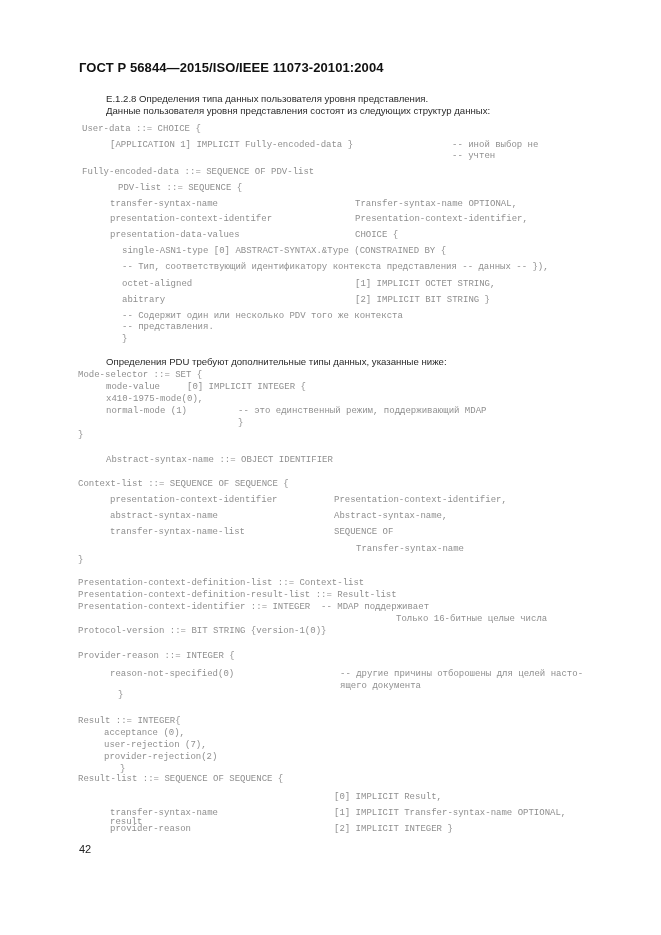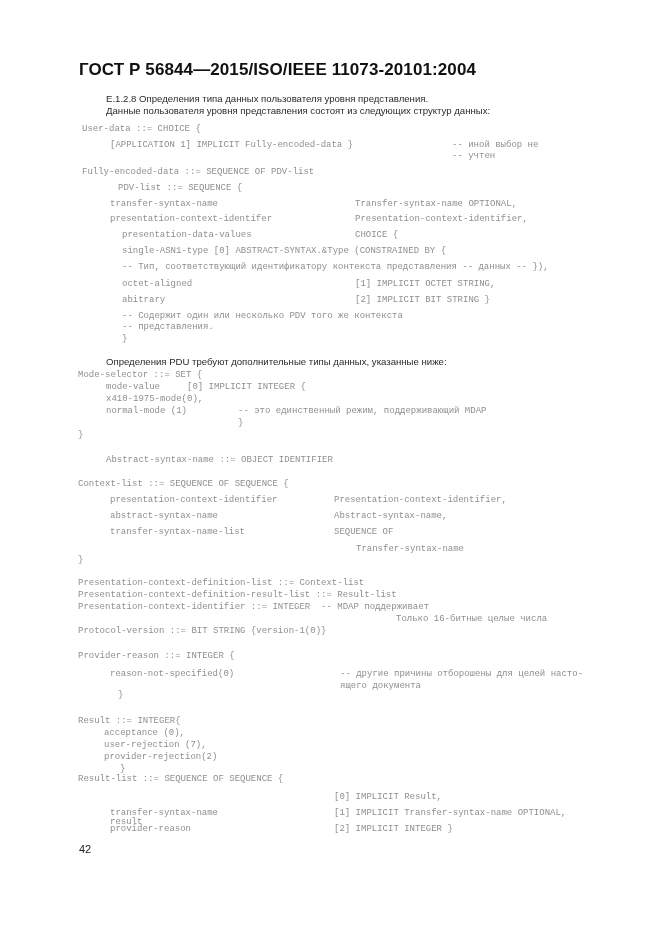--- a/index.html
+++ b/index.html
@@ -1,18 +1,18 @@
 <!DOCTYPE html>
 <html><head>
 <meta charset="utf-8">
 <style>
   html, body { margin: 0; padding: 0; background: #ffffff; }
   body { width: 661px; height: 935px; position: relative; overflow: hidden; }
   .page { position: absolute; left: 0; top: 0; width: 661px; height: 935px; background: #fff; }
-  .hdr { position: absolute; left: 79px; top: 60px; font-family: "Liberation Sans", sans-serif; font-weight: bold; font-size: 17px; color: #111; letter-spacing: 0.1px; }
+  .hdr { position: absolute; left: 79px; top: 60px; font-family: "Liberation Sans", sans-serif; font-weight: bold; font-size: 13px; color: #111; letter-spacing: 0.1px; }
   .para { position: absolute; font-family: "Liberation Sans", sans-serif; font-size: 9.6px; color: #2a2a2a; white-space: nowrap; }
   .code { position: absolute; font-family: "Liberation Mono", monospace; font-size: 9px; color: #8f8f8f; white-space: pre; line-height: 11px; }
   .pnum { position: absolute; left: 79px; top: 843px; font-family: "Liberation Sans", sans-serif; font-size: 11px; color: #222; }
 </style>
 </head>
 <body>
 
 <div class="page">
   <div class="hdr">ГОСТ Р 56844—2015/ISO/IEEE 11073-20101:2004</div>
   <div class="para" style="left:106px; top:93px;text-align:right;">Е.1.2.8 Определения типа данных пользователя уровня представления.</div>
@@ -22,21 +22,21 @@
       <div class="code" style="left: 82px; top: 124px;">User-data ::= CHOICE {</div>
       <div class="code" style="left: 110px; top: 140px;">[APPLICATION 1] IMPLICIT Fully-encoded-data }</div>
       <div class="code" style="left: 452px; top: 140px;">-- иной выбор не</div>
       <div class="code" style="left: 452px; top: 151px;">-- учтен</div>
       <div class="code" style="left: 82px; top: 167px;">Fully-encoded-data ::= SEQUENCE OF PDV-list</div>
       <div class="code" style="left: 82px; top: 183px; margin-left: 36px;">PDV-list ::= SEQUENCE {</div>
       <div class="code" style="left: 110px; top: 199px;">transfer-syntax-name</div>
       <div class="code" style="left: 355px; top: 199px;">Transfer-syntax-name OPTIONAL,</div>
       <div class="code" style="left: 110px; top: 214px;">presentation-context-identifer</div>
       <div class="code" style="left: 355px; top: 214px;">Presentation-context-identifier,</div>
-      <div class="code" style="left: 110px; top: 230px; margin-left: 12px;">presentation-data-values</div>
+      <div class="code" style="left: 110px; top: 230px;">presentation-data-values</div>
       <div class="code" style="left: 355px; top: 230px;">CHOICE {</div>
       <div class="code" style="left: 122px; top: 246px;">single-ASN1-type [0] ABSTRACT-SYNTAX.&amp;Type (CONSTRAINED BY {</div>
       <div class="code" style="left: 122px; top: 262px;">-- Тип, соответствующий идентификатору контекста представления -- данных -- }),</div>
       <div class="code" style="left: 122px; top: 279px;">octet-aligned</div>
       <div class="code" style="left: 355px; top: 279px;">[1] IMPLICIT OCTET STRING,</div>
       <div class="code" style="left: 122px; top: 295px;">abitrary</div>
       <div class="code" style="left: 355px; top: 295px;">[2] IMPLICIT BIT STRING }</div>
       <div class="code" style="left: 122px; top: 311px;">-- Содержит один или несколько PDV того же контекста</div>
       <div class="code" style="left: 122px; top: 322px;">-- представления.</div>
       <div class="code" style="left: 122px; top: 334px;">}</div>

